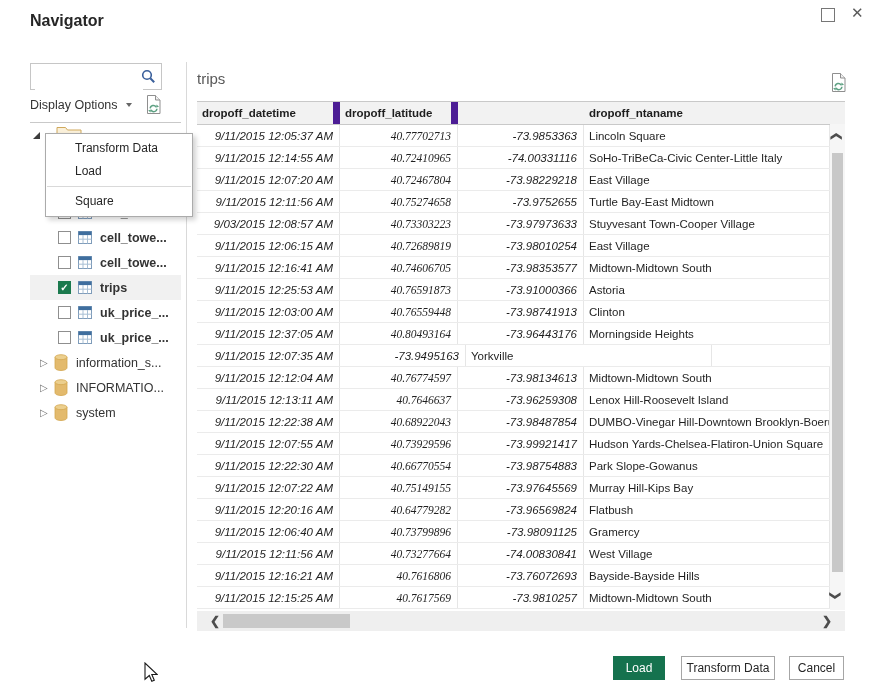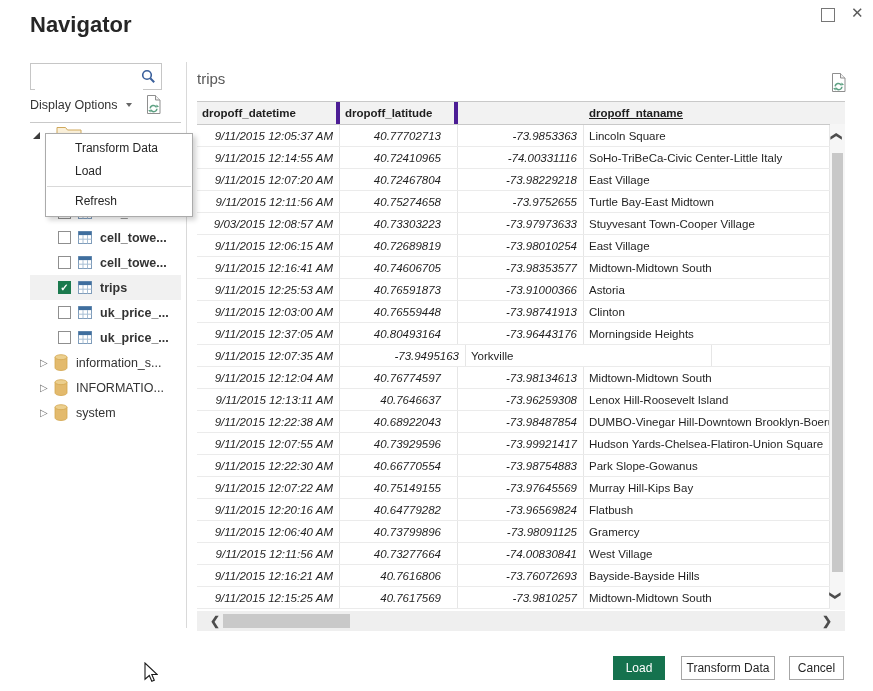--- a/index.html
+++ b/index.html
@@ -2,21 +2,21 @@
 <html><head>
 <meta charset="utf-8">
 <style>
   html,body{margin:0;padding:0;}
   body{
     width:873px;height:691px;position:relative;overflow:hidden;background:#ffffff;
     font-family:"Liberation Sans", sans-serif;color:#252525;
   }
   .abs{position:absolute;}
   
-  .dlg-title{left:30px;top:12px;font-size:22px;font-weight:700;color:#262626;}
+  .dlg-title{left:30px;top:12px;font-size:16px;font-weight:700;color:#262626;}
   .win-max{left:821px;top:8px;width:12px;height:12px;border:1px solid #767676;background:#fff;}
   .win-close{left:851px;top:3px;font-size:15px;color:#5a5a5a;line-height:20px;}
   
   .search-box{left:30px;top:63px;width:132px;height:27px;border:1px solid #c6c6c6;box-sizing:border-box;background:#fff;}
   .search-box input{border:none;outline:none;width:104px;height:23px;margin:1px 0 0 4px;font-size:12px;font-family:"Liberation Sans",sans-serif;}
   .search-ico{position:absolute;right:5px;top:5px;}
   .disp-opt{left:30px;top:98px;font-size:12.5px;color:#333;display:flex;align-items:center;}
   .caret{display:inline-block;width:0;height:0;border-left:3.5px solid transparent;border-right:3.5px solid transparent;border-top:4px solid #666;margin-left:8px;}
   .refresh-file-1{left:145px;top:94px;}
   .tree-topline{left:30px;top:122px;width:151px;height:1px;background:#c9c9c9;}
@@ -41,26 +41,26 @@
   .menu-item{height:23px;line-height:23px;padding-left:29px;font-size:12px;color:#252525;}
   .menu-sep{border-top:1px solid #d9d9d9;margin:3px 1px;}
   
   .divider{left:186px;top:62px;width:1px;height:566px;background:#d9d9d9;}
   
   .preview-title{left:197px;top:70px;font-size:15px;color:#595959;}
   .refresh-file-2{left:830px;top:72px;}
   .preview-table{left:197px;top:101px;width:648px;}
   .header-row{display:flex;height:22px;background:#f2f2f2;border-top:1px solid #c9c9c9;border-bottom:1px solid #c9c9c9;box-sizing:content-box;}
   .hcell{font-weight:700;font-size:11.5px;color:#1e1e1e;display:flex;align-items:center;
-         padding-left:5px;box-sizing:border-box;border-right:4px solid #4c1d95;overflow:hidden;white-space:nowrap;}
-  .hc0{width:143px;} .hc1{width:118px;} .hc2{width:126px;margin-top:44px;} .hc3{flex:1;border-right:none;text-decoration:underline;}
+         padding-left:5px;box-sizing:border-box;border-right:7px solid #4c1d95;overflow:hidden;white-space:nowrap;}
+  .hc0{width:143px;} .hc1{width:118px;} .hc2{width:126px;margin-top:44px;} .hc3{flex:1;border-right:none;}
   .data-row{display:flex;height:21px;border-bottom:1px solid #ebebeb;width:633px;}
   .cell{font-size:11.5px;color:#1f1f1f;box-sizing:border-box;overflow:hidden;white-space:nowrap;height:100%;display:flex;align-items:center;border-right:1px solid #e6e6e6;}
   .c0{width:143px;justify-content:flex-end;padding-right:6px;font-style:italic;}
-  .c1{width:118px;justify-content:flex-end;padding-right:16px;font-style:italic;}
+  .c1{width:118px;justify-content:flex-end;padding-right:6px;font-style:italic;font-family:Liberation Serif, serif;}
   .c2{width:126px;justify-content:flex-end;padding-right:6px;font-style:italic;}
   .c3{width:246px;padding-left:5px;}
   
   .vscroll{left:830px;top:124px;width:15px;height:486px;background:#f6f6f6;}
   .vthumb{position:absolute;left:2px;top:29px;width:11px;height:419px;background:#c8c8c8;}
   .v-up{position:absolute;left:1px;top:6px;font-size:11px;font-weight:700;color:#4d4d4d;transform:rotate(-90deg);}
   .v-down{position:absolute;left:1px;bottom:8px;font-size:11px;font-weight:700;color:#4d4d4d;transform:rotate(90deg);}
   .hscroll{left:197px;top:611px;width:648px;height:20px;background:#efefef;}
   .hthumb{position:absolute;left:26px;top:3px;width:127px;height:14px;background:#c9c9c9;}
   .h-left{position:absolute;left:13px;top:3px;font-size:12px;font-weight:700;color:#4d4d4d;}
@@ -225,21 +225,21 @@
   </svg>
       </span>
       <span class="tree-label">system</span>
     </div>
   </div>
 
 <div class="abs menu">
     <div class="menu-item">Transform Data</div>
     <div class="menu-item">Load</div>
     <div class="menu-sep"></div>
-    <div class="menu-item">Refresh</div>
+    <div class="menu-item">Square</div>
   </div>
 
 <div class="abs divider"></div>
 
 <div class="abs preview-title">trips</div>
 <span class="abs refresh-file-2">
   <svg width="17" height="21" viewBox="0 0 17 21">
     <path d="M2.5 1.5 h8 l4.5 4.5 v13.5 h-12.5 z" fill="#ffffff" stroke="#8f8f8f"></path>
     <path d="M10.5 1.5 v4.5 h4.5" fill="#f0f0f0" stroke="#8f8f8f"></path>
     <g fill="none" stroke="#5ea183" stroke-width="1.5">

